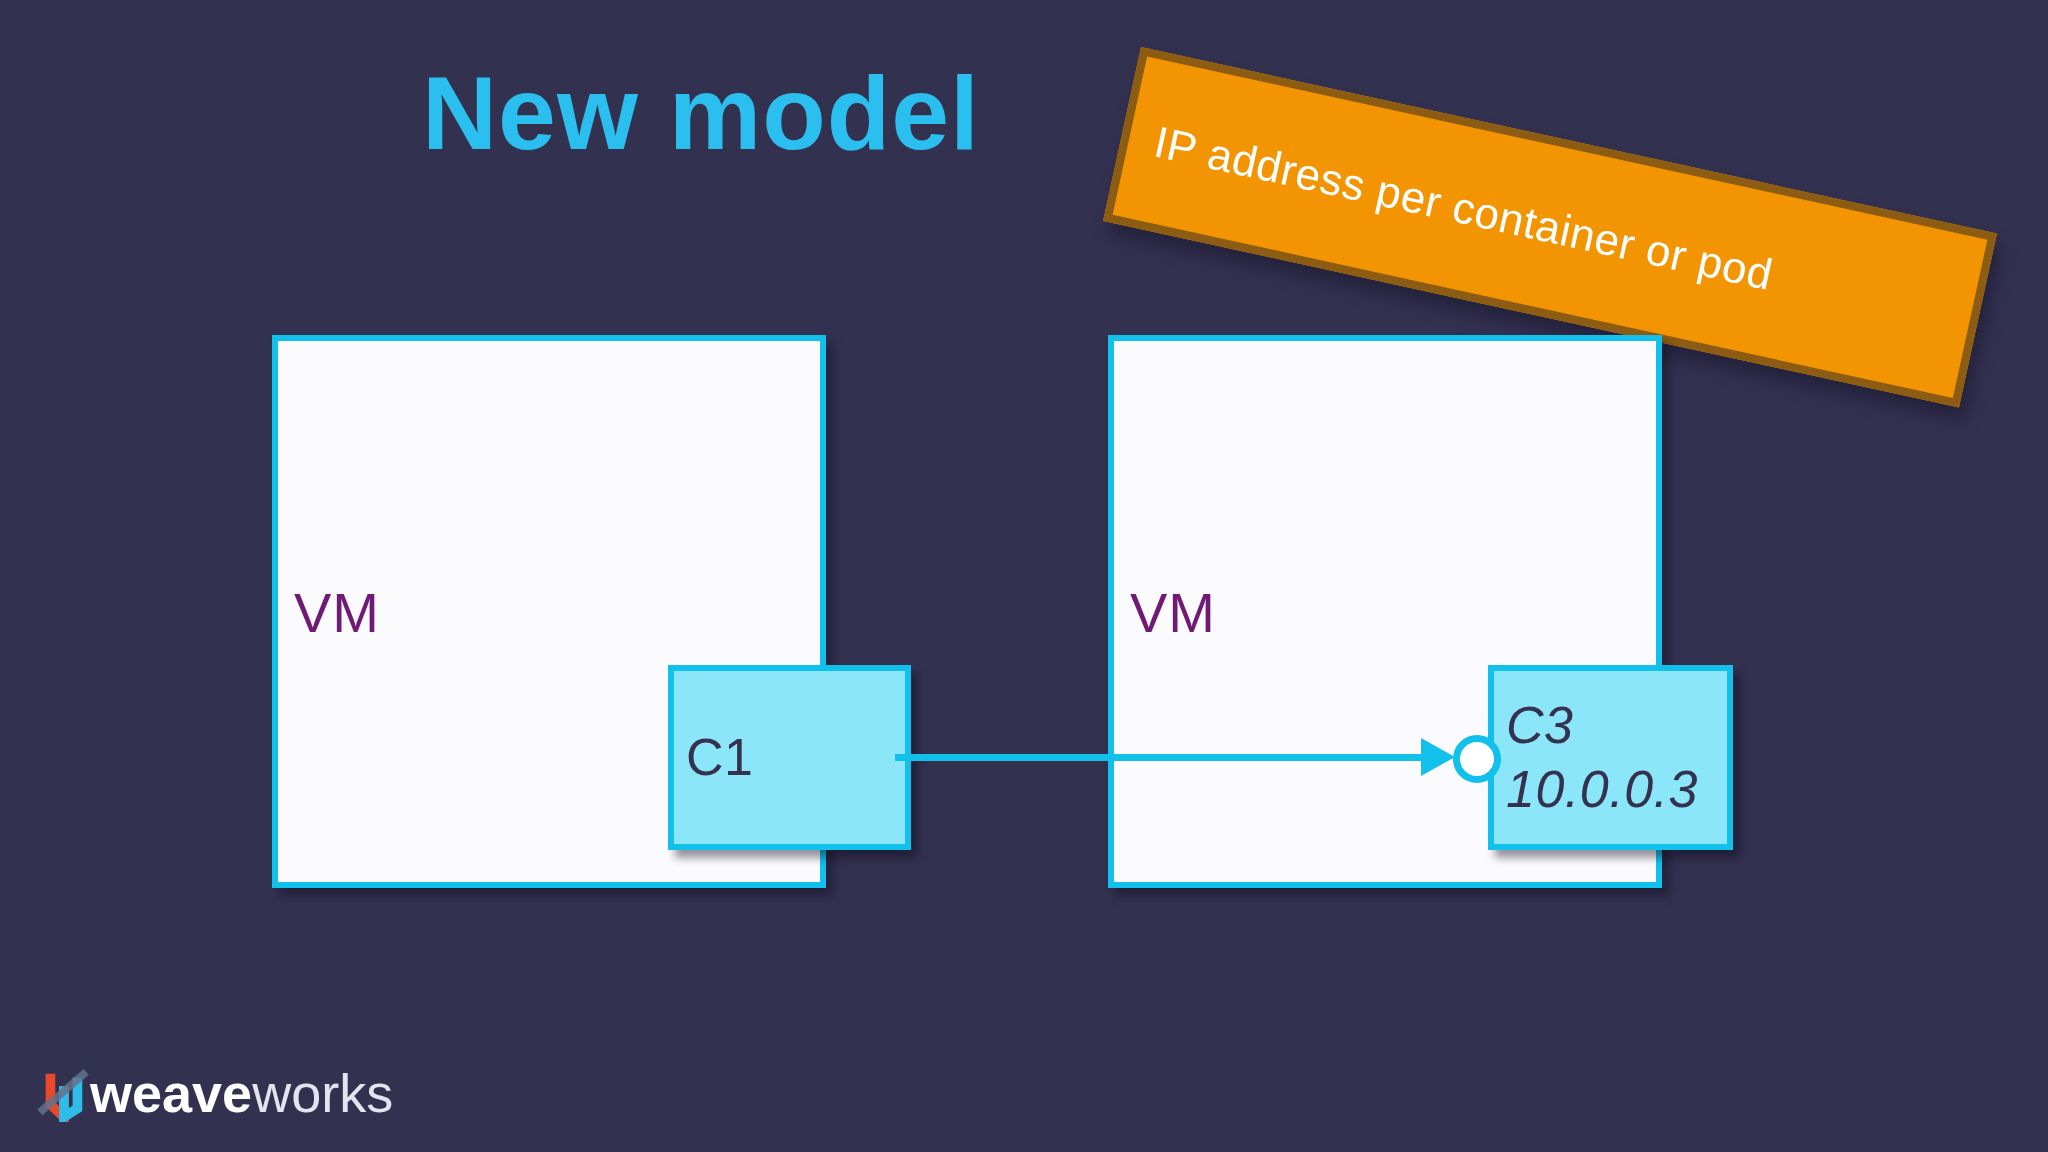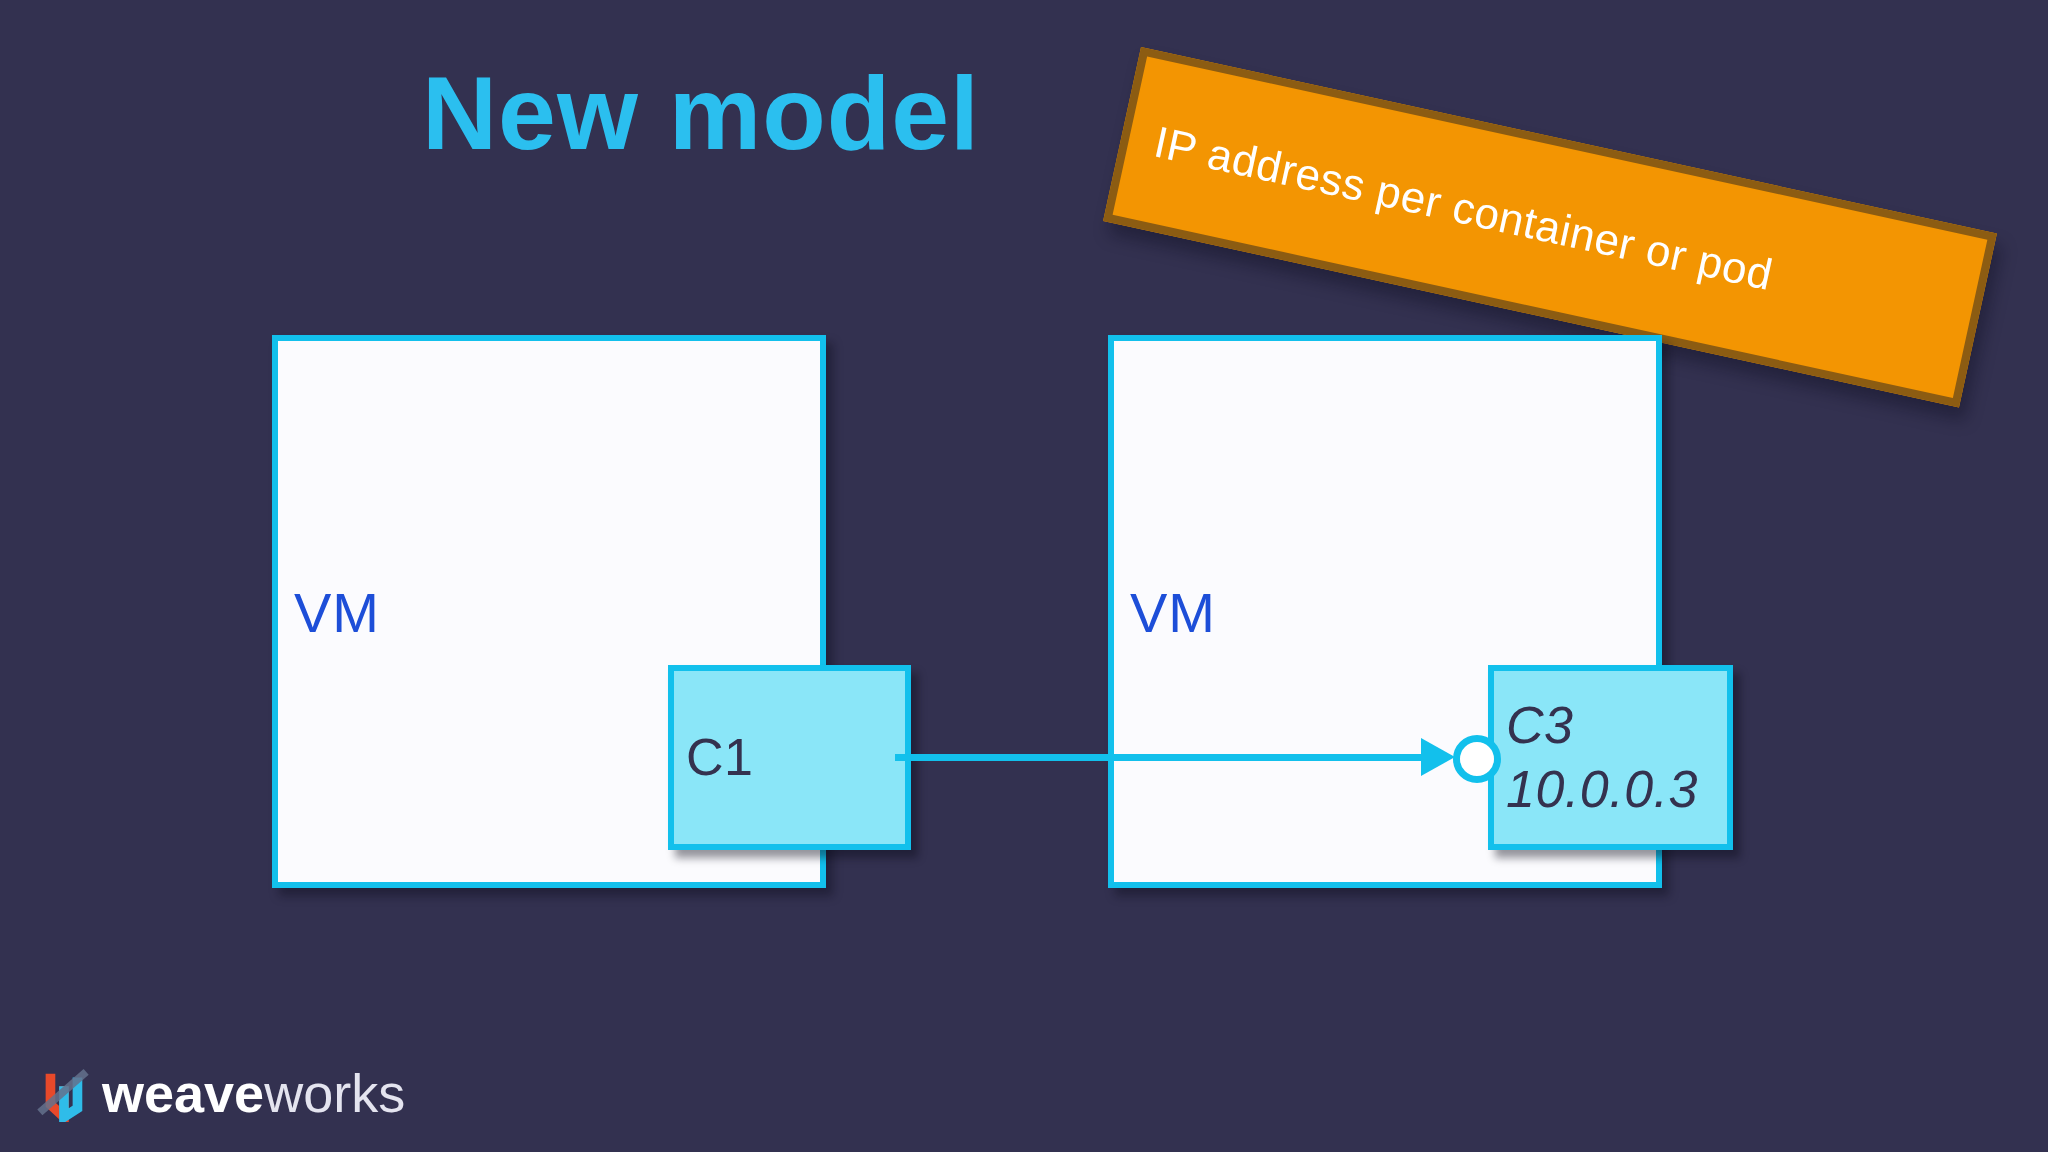--- a/index.html
+++ b/index.html
@@ -47,21 +47,21 @@
   .vm-box{
     position:absolute;width:554px;height:553px;
     background:var(--vm-fill);
     border:6px solid var(--accent-cyan);
     box-shadow:7px 8px 9px rgba(10,10,25,0.40);
   }
   .vm-left{left:272px;top:335px;}
   .vm-right{left:1108px;top:335px;}
   .vm-label{
     position:absolute;left:16px;top:50%;transform:translateY(-50%);
-    font-size:56px;color:#1d4ed8;letter-spacing:1px;
+    font-size:56px;color:#701a75;letter-spacing:1px;
   }
 
   .c-box{
     position:absolute;width:243px;height:185px;
     background:var(--container-fill);
     border:6px solid var(--accent-cyan);
     box-shadow:7px 8px 8px rgba(10,10,25,0.42);
     display:flex;flex-direction:column;justify-content:center;
     padding-left:12px;
     color:var(--dark-text);
@@ -85,21 +85,21 @@
     z-index:3;
   }
   .conn-endpoint{
     position:absolute;left:1453px;top:735px;width:48px;height:48px;
     background:#ffffff;border:7px solid var(--accent-cyan);border-radius:50%;
     z-index:4;
   }
 
   .logo{
     position:absolute;left:36px;top:1062px;height:62px;
-    display:flex;align-items:center;gap:12px;
+    display:flex;align-items:center;gap:0;
   }
   .logo-mark{width:54px;height:58px;flex:0 0 auto;}
   .logo-text{font-size:54px;line-height:1;white-space:nowrap;}
   .logo-text .bold{font-weight:700;color:#ffffff;}
   .logo-text .light{font-weight:400;color:#E4E4EF;}
 </style>
 </head>
 <body>
 
 <div class="stage">

